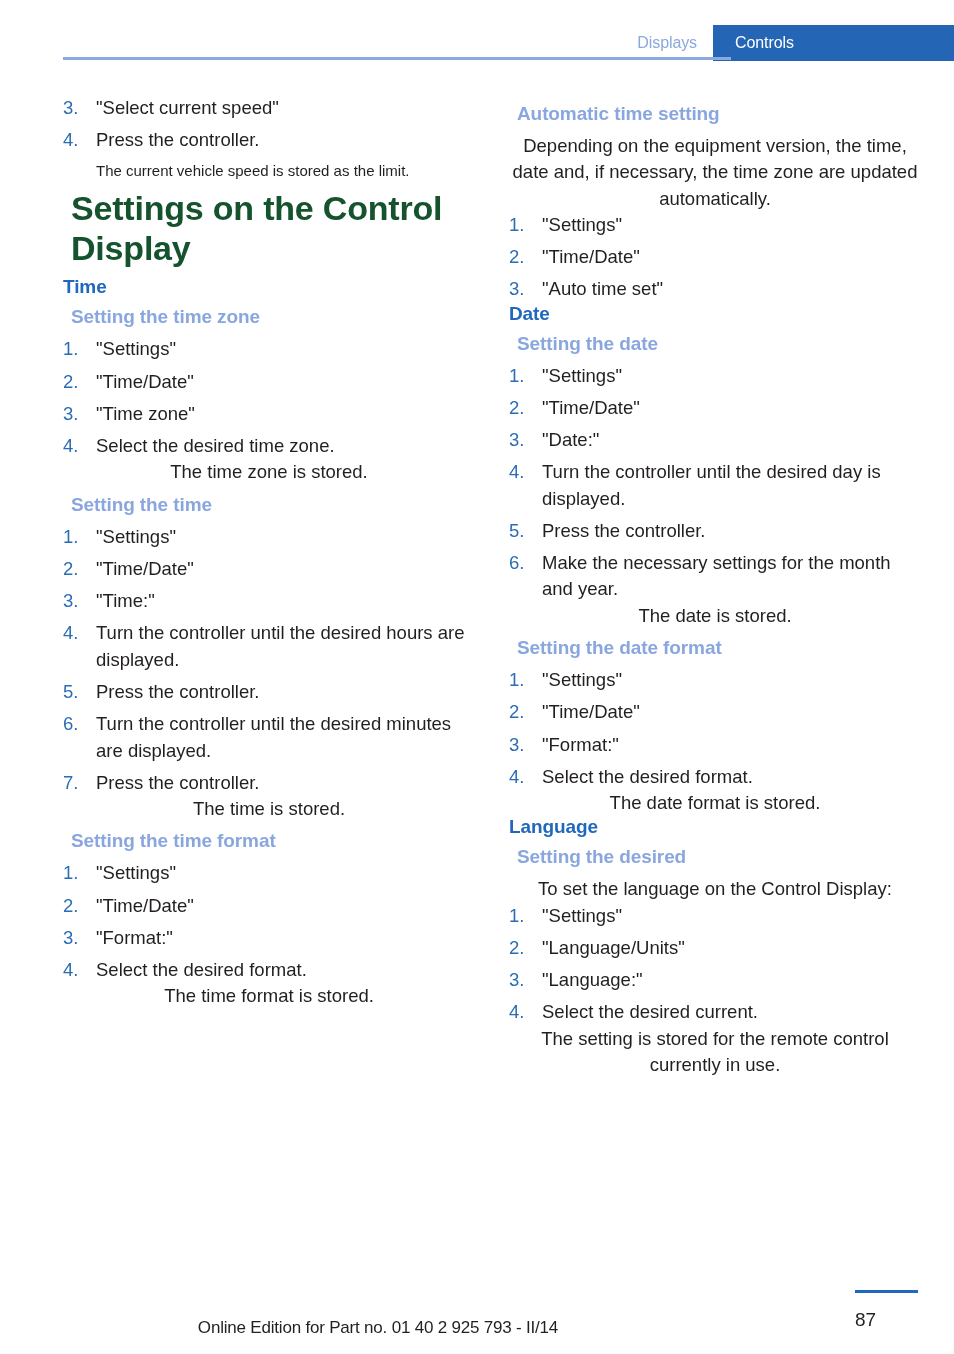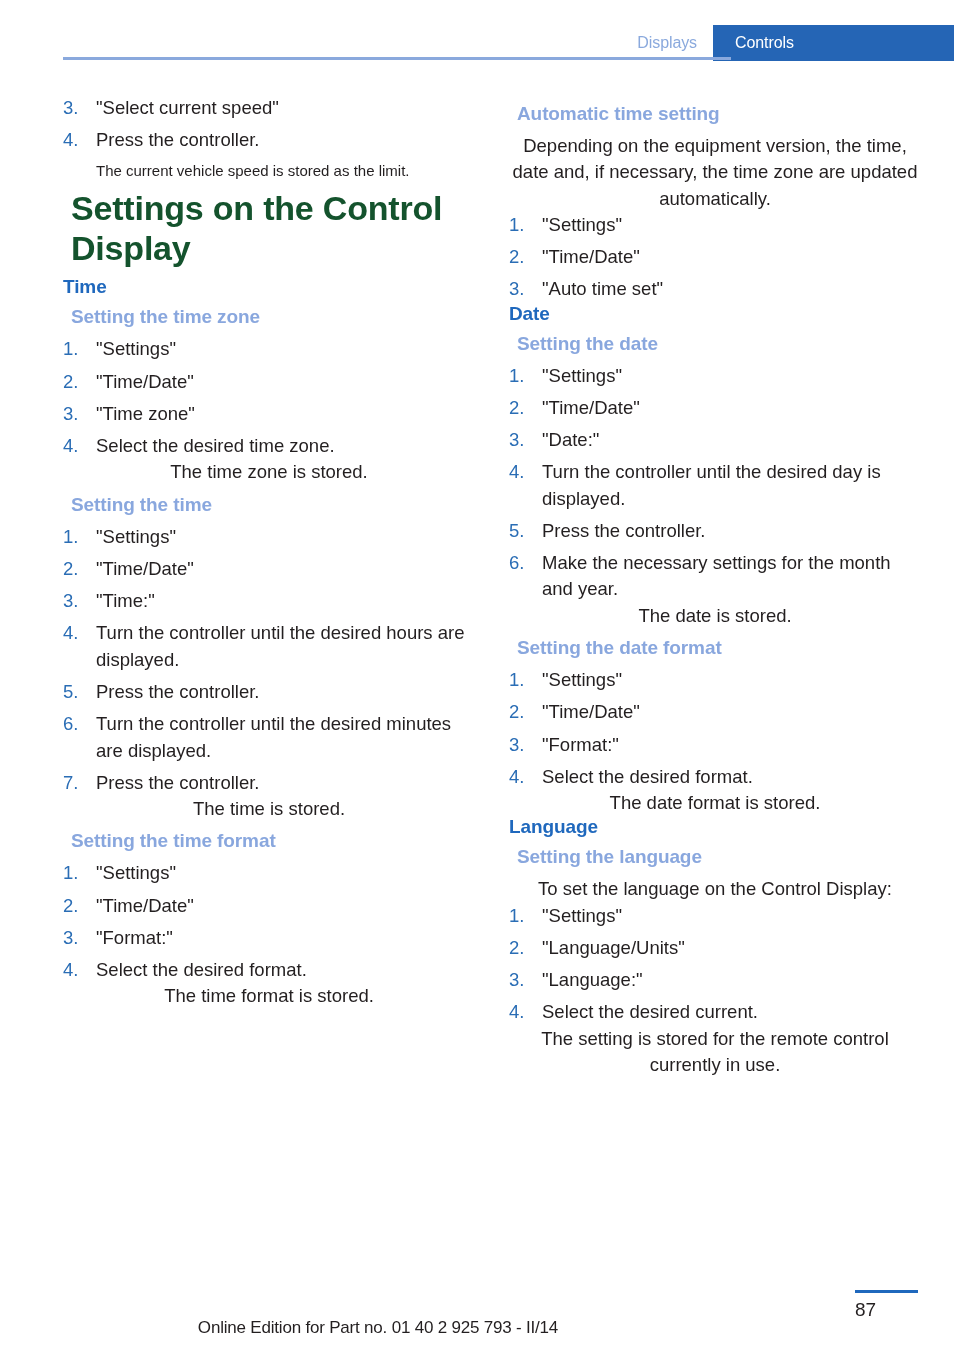--- a/index.html
+++ b/index.html
@@ -174,21 +174,21 @@
     position: absolute;
     left: 855px;
     top: 0;
   }
   .folio-rule {
     width: 63px;
     height: 3px;
     background: #1f68bd;
   }
   .folio-num {
-    margin-top: 7px;
+    margin-top: 17px;
     font-size: 19px;
     color: #231f20;
     line-height: 1;
   }
 </style>
 </head>
 <body>
 
 <div class="page-header">
   <div class="header-tabs">
@@ -270,21 +270,21 @@
     <ol class="steps sp-after-h">
       <li>"Settings"</li>
       <li>"Time/Date"</li>
       <li>"Format:"</li>
       <li>Select the desired format.</li>
     </ol>
     <p class="body sp-list">The date format is stored.</p>
 
     <h2 class="sec sp-h2">Language</h2>
 
-    <h3 class="sub sp-h3-first">Setting the language</h3>
+    <h3 class="sub sp-h3-first">Setting the desired</h3>
     <p class="body sp-after-h">To set the language on the Control Display:</p>
     <ol class="steps sp-gap">
       <li>"Settings"</li>
       <li>"Language/Units"</li>
       <li>"Language:"</li>
       <li>Select the desired current.</li>
     </ol>
     <p class="body sp-list">The setting is stored for the remote control currently in use.</p>
   </div>
 </div>

